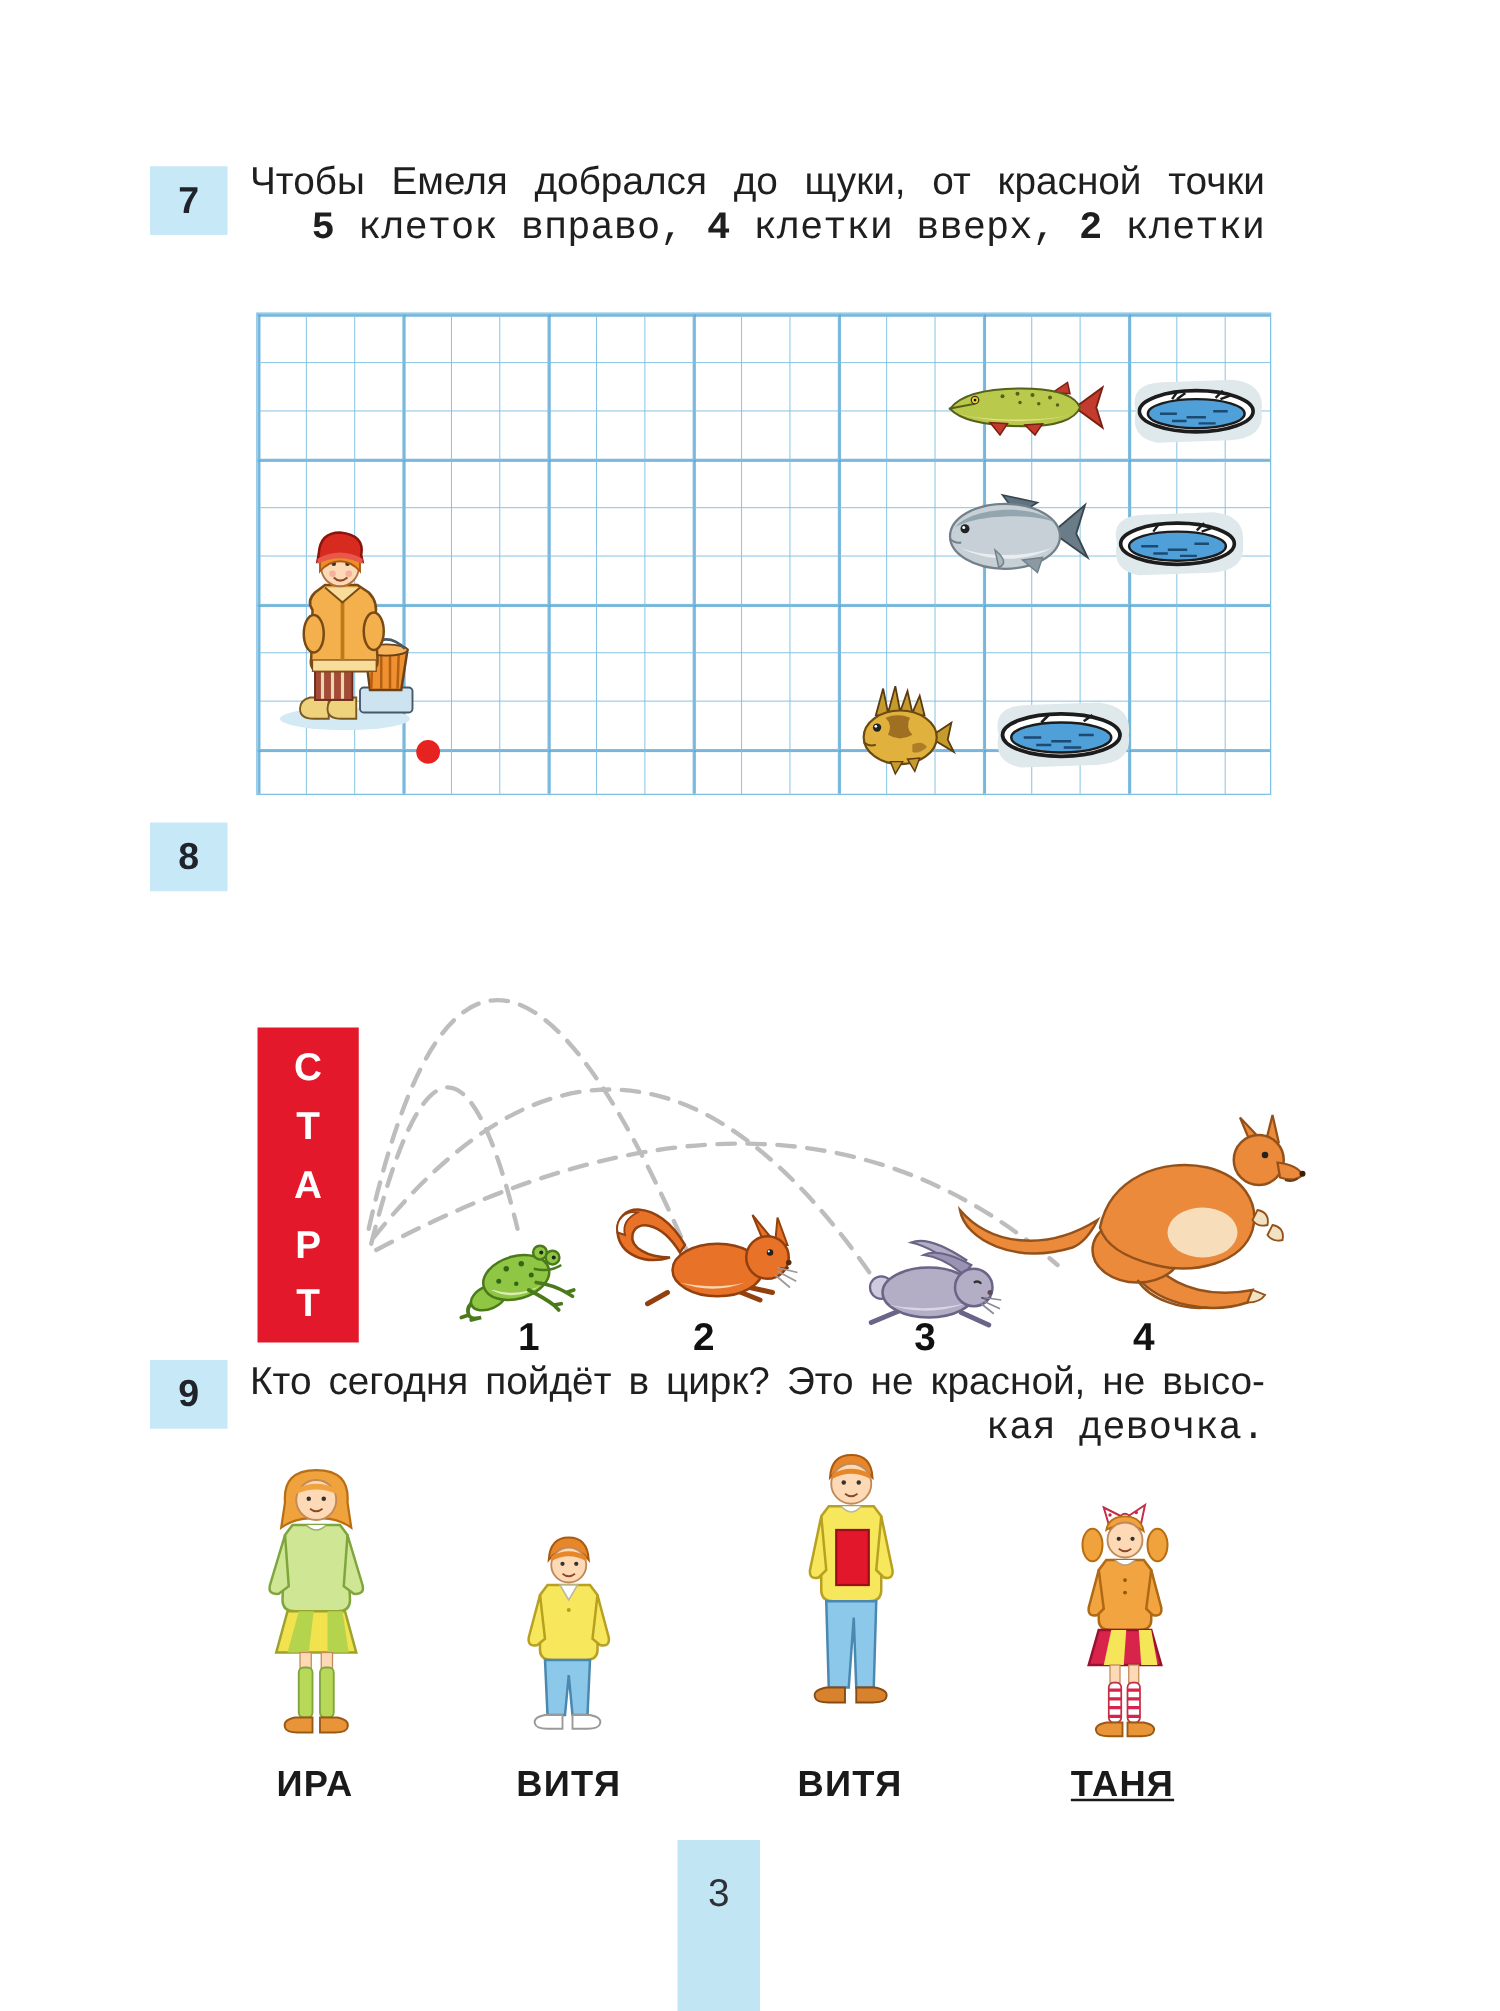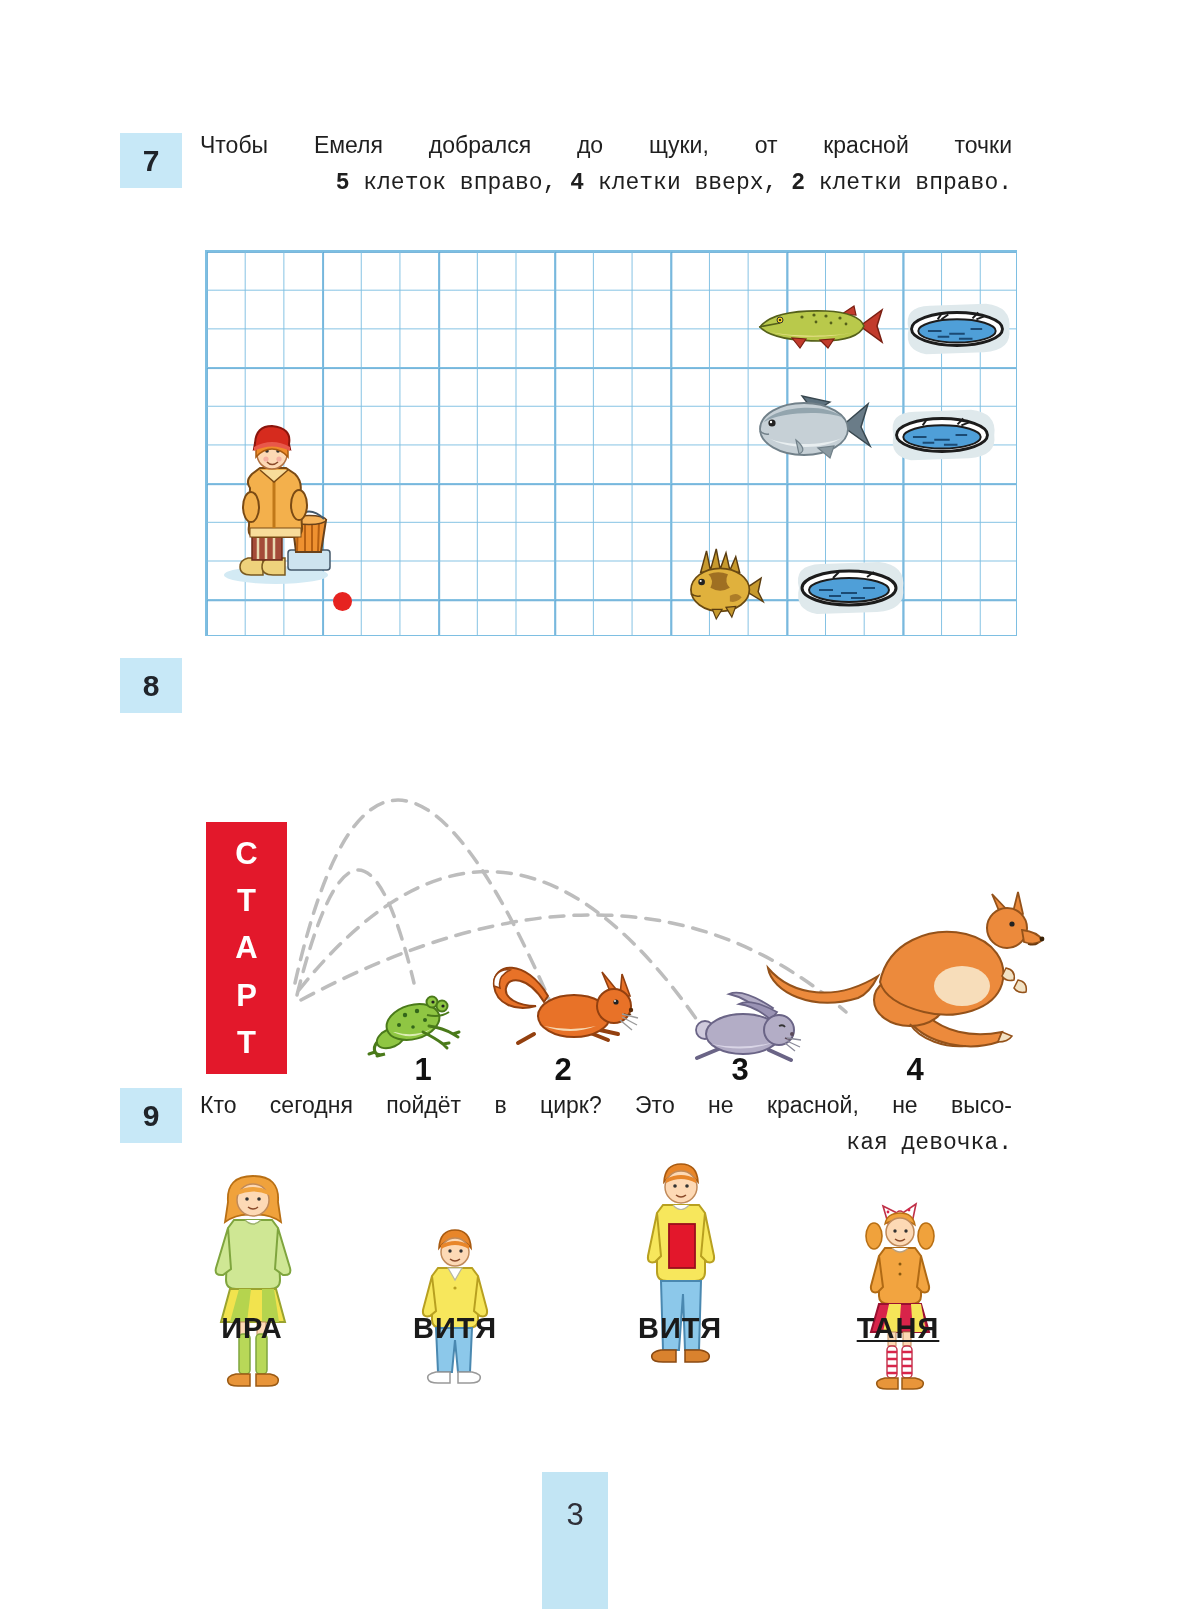--- a/index.html
+++ b/index.html
@@ -7,21 +7,21 @@
         font-family:"Liberation Sans", sans-serif;color:#1f1f1f;overflow:hidden;}
 
   .abs{position:absolute;}
 
   
   .badge{position:absolute;width:62px;height:55px;background:#c7e8f7;
          display:flex;align-items:center;justify-content:center;
          font-size:30px;font-weight:700;color:#20242a;}
 
   
-  .tasktext{position:absolute;left:200px;width:812px;font-size:23px;color:#1f1f1f;}
+  .tasktext{position:absolute;left:200px;width:812px;font-size:31px;color:#1f1f1f;}
   .tline{text-align:justify;overflow:hidden;}
   .t7 .tline,.t9 .tline{height:38px;line-height:38px;}
   .t8 .tline{height:47px;line-height:47px;}
   .tline.last{text-align:right;font-family:Liberation Mono, monospace;}
   .tline.just::after{content:"";display:inline-block;width:100%;height:0;vertical-align:top;}
   .abox{display:inline-block;width:30px;height:38px;border:2px solid #a6d3ea;
         background:#ffffff;border-radius:2px;vertical-align:-11px;margin:0 6px;}
 
   
   .grid{position:absolute;left:205px;top:250px;width:812px;height:386px;
@@ -36,21 +36,21 @@
           border-radius:50%;background:#e62320;}
 
   
   .banner{position:absolute;left:206px;top:822px;width:81px;height:252px;background:#e3182b;
           display:flex;flex-direction:column;justify-content:space-evenly;align-items:center;}
   .banner span{color:#ffffff;font-weight:700;font-size:31px;line-height:1;}
 
   .numlabel{position:absolute;top:1052px;width:60px;text-align:center;
             font-size:31px;font-weight:700;color:#111;}
 
-  .kidname{position:absolute;top:1312px;width:160px;text-align:center;
+  .kidname{position:absolute;top:1412px;width:160px;text-align:center;
            font-size:29px;font-weight:700;color:#1a1a1a;letter-spacing:1px;}
 
   .band{position:absolute;left:542px;top:1472px;width:66px;height:137px;background:#c2e5f4;}
   .pagenum{position:absolute;left:542px;top:1497px;width:66px;text-align:center;
            font-size:31px;color:#2f2f38;}
 
   svg{display:block;}
 </style>
 </head>
 <body>

